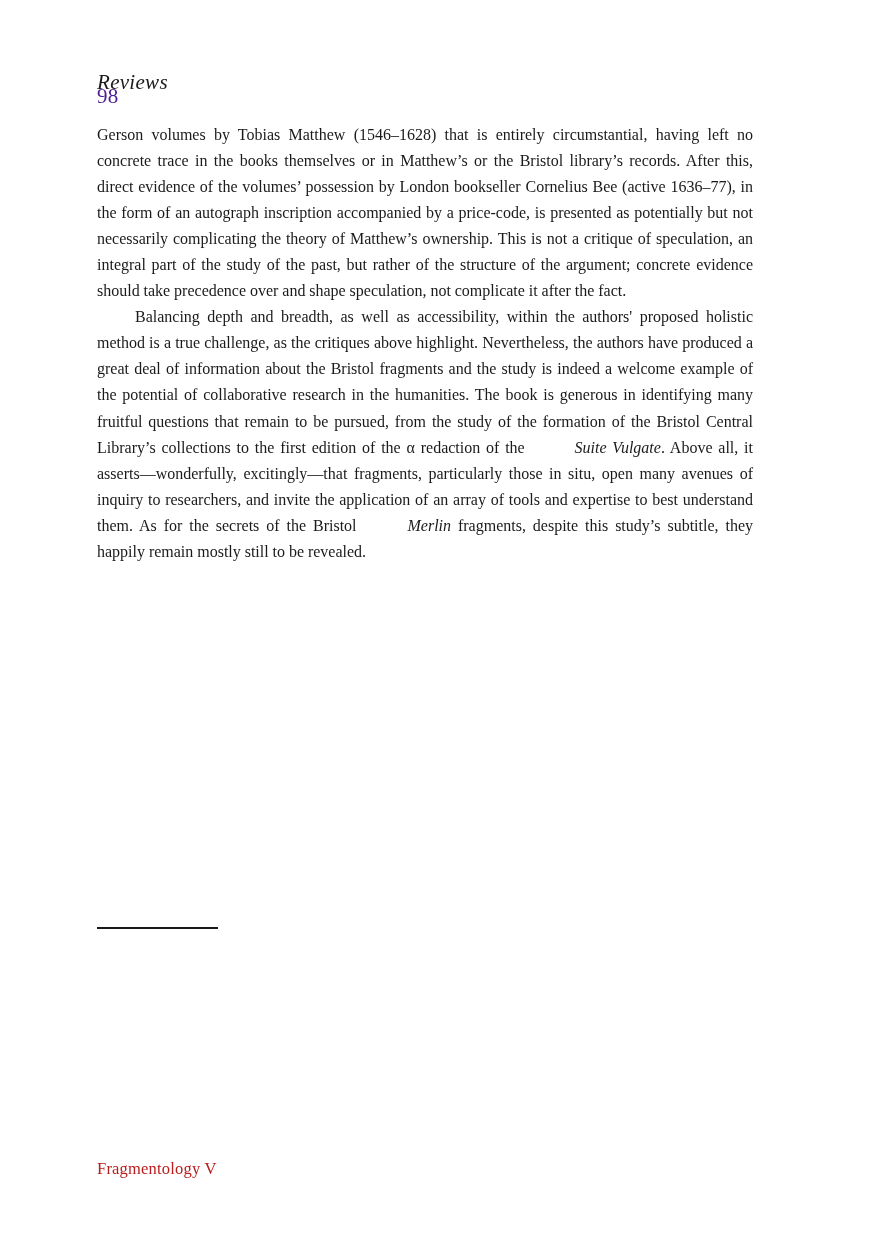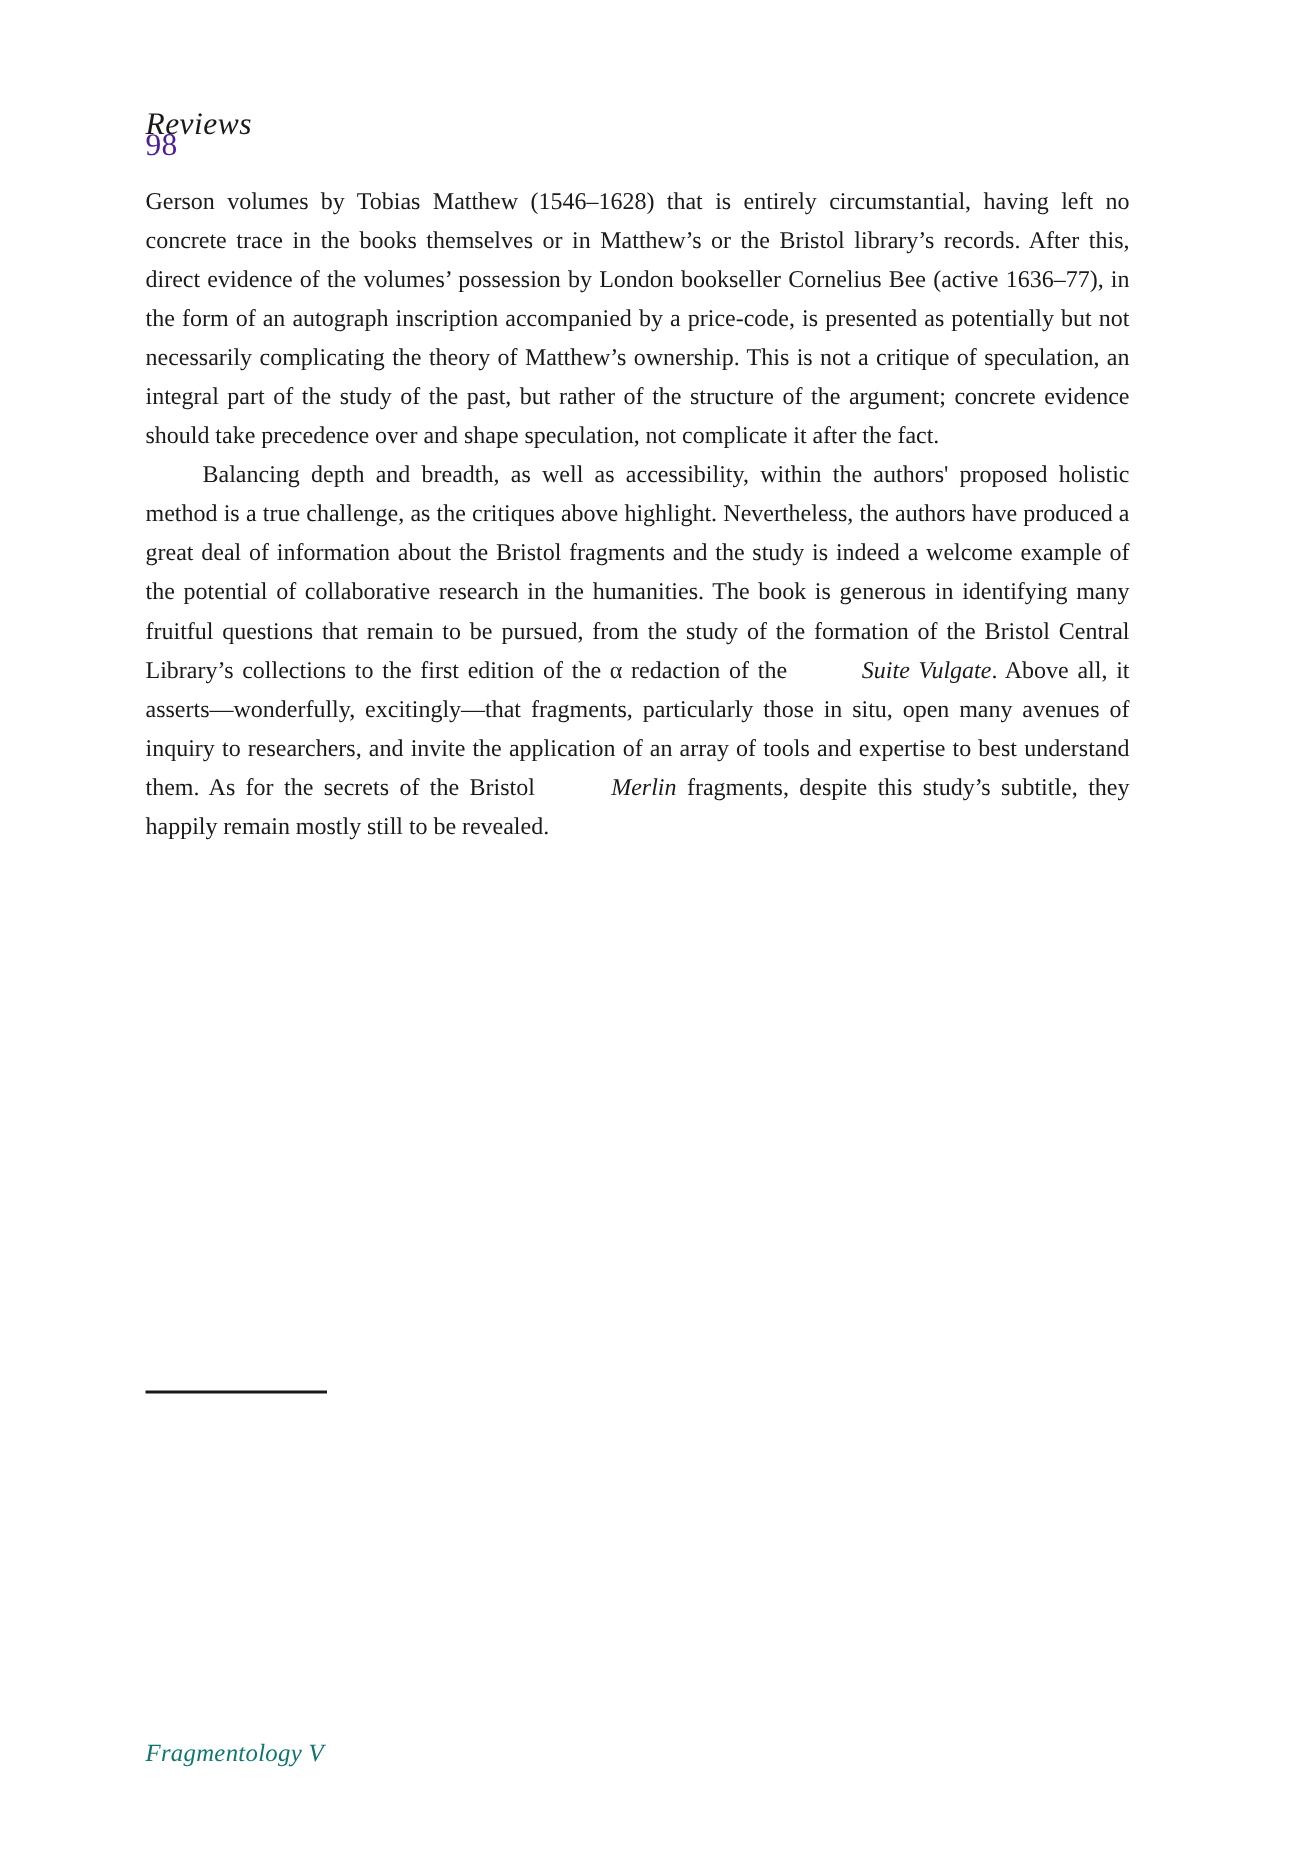--- a/index.html
+++ b/index.html
@@ -99,24 +99,23 @@
     text-align: justify;
     text-justify: inter-word;
     color: #1a1a1a;
   }
 
   
   .footer {
     position: absolute;
     left: 97px;
     top: 1158px;
-    font-style: italic;
     font-size: 16.5px;
     line-height: 22px;
-    color: #0f766e;
+    color: #b91c1c;
     letter-spacing: 0.2px;
   }
 </style>
 </head>
 <body>
 
 <div class="page">
 
   <div class="running-head">
     <div class="folio">98</div>

